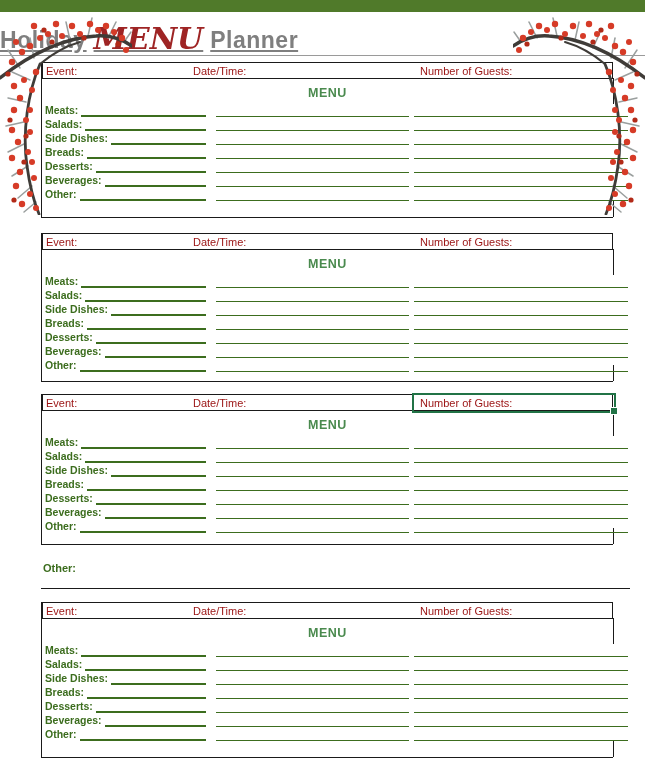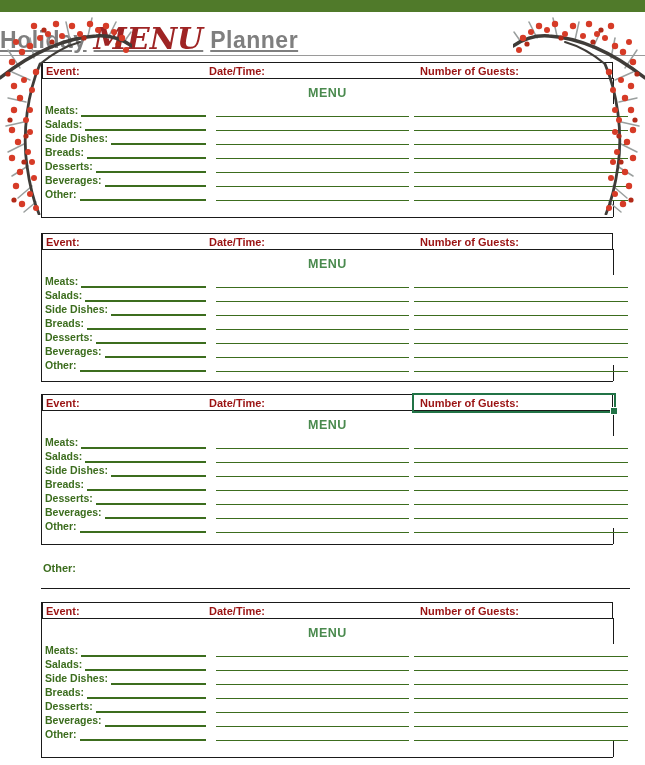--- a/index.html
+++ b/index.html
@@ -16,23 +16,23 @@
 
   
   .sec{position:absolute;left:41px;width:572px;box-sizing:border-box;
        border-left:1px solid #1a1a1a;border-bottom:1px solid #1a1a1a;background:transparent;}
   .sec1{top:62px;height:156px;}
   .sec2{top:233px;height:149px;}
   .sec3{top:394px;height:151px;}
   .sec4{top:602px;height:156px;}
 
   .hdr{position:relative;height:17px;border:1px solid #1a1a1a;box-sizing:border-box;}
-  .hdr span{position:absolute;top:2px;font-size:11px;font-weight:bold;color:#9a1212;white-space:nowrap;}
+  .hdr span{position:absolute;top:2px;font-size:11px;font-weight:normal;color:#9a1212;white-space:nowrap;}
   .h-event{left:3px;}
-  .h-date{left:166px;}
+  .h-date{left:150px;}
   .h-guests{left:377px;}
 
   .menu-row{height:24px;text-align:center;font-size:12.5px;font-weight:bold;
             color:#4a8a4e;line-height:28px;letter-spacing:.5px;}
 
   .row{position:relative;height:14px;}
   .c1{position:absolute;left:3px;top:0;width:161px;height:13px;display:flex;align-items:center;}
   .lbl{font-size:10.5px;font-weight:bold;color:#3c6d1e;white-space:nowrap;line-height:12px;}
   .u1{flex:1;margin-left:3px;height:12px;border-bottom:2px solid #3c6d1e;}
   .c2{position:absolute;left:174px;top:0;width:193px;height:13px;border-bottom:1px solid #3c6d1e;}

